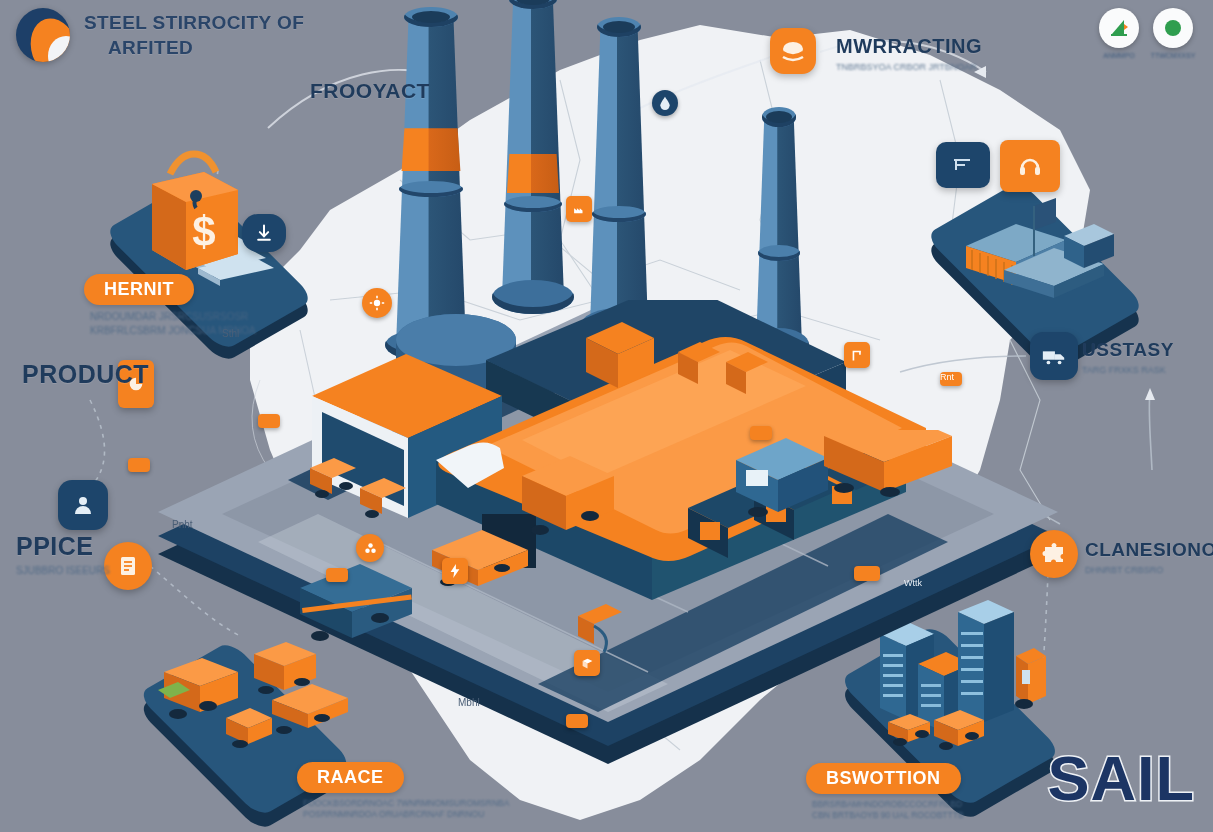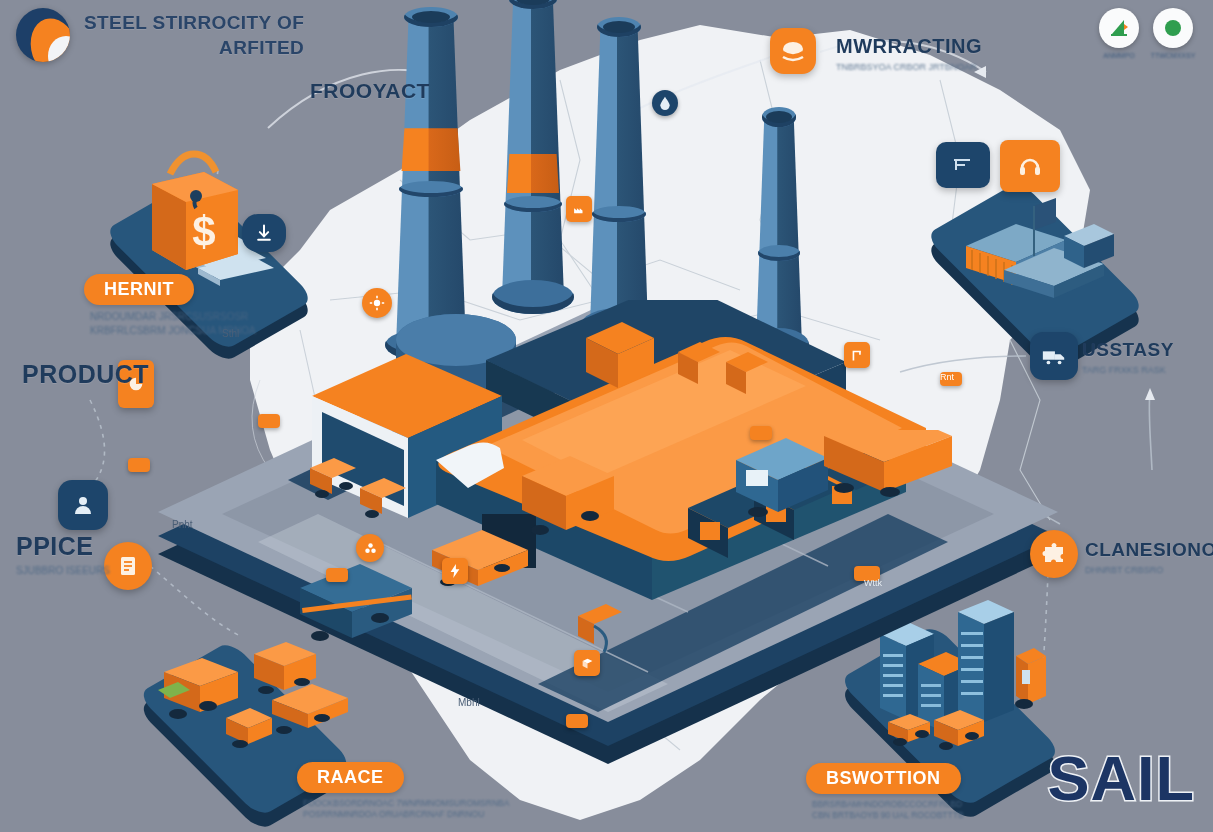--- a/index.html
+++ b/index.html
@@ -96,21 +96,20 @@
     background:#f58220;border-radius:50% 50% 50% 50%/60% 60% 40% 40%;
     transform:rotate(-18deg);
   }
   .brand .mark:after{
     content:"";position:absolute;right:-14px;bottom:-14px;width:36px;height:40px;
     background:#f2f4f7;border-radius:50%;
   }
   .brand .btext{
     font-weight:bold;color:#2a4569;line-height:1.05;letter-spacing:.4px;
     text-shadow:0 1px 0 rgba(255,255,255,.1);
-    text-align:right;
   }
 
   
   .sail{
     position:absolute;right:18px;bottom:18px;
     font-size:63px;font-weight:bold;color:#1c3564;letter-spacing:1px;
     -webkit-text-stroke:3px #eef1f5;paint-order:stroke fill;
     font-family:"Liberation Sans",sans-serif;
   }
 
@@ -597,21 +596,21 @@
   <div class="mini" style="left:258px;top:414px;width:22px;height:14px;border-radius:4px;"></div>
   <div class="mini" style="left:128px;top:458px;width:22px;height:14px;border-radius:4px;"></div>
   <div class="mini" style="left:326px;top:568px;width:22px;height:14px;border-radius:4px;"></div>
   <div class="mini" style="left:566px;top:714px;width:22px;height:14px;border-radius:4px;"></div>
   <div class="mini" style="left:854px;top:566px;width:26px;height:15px;border-radius:4px;"></div>
 
   <div style="position:absolute;left:222px;top:328px;font-size:10px;color:#4a5e76;filter:blur(.7px);">Sthl</div>
   <div style="position:absolute;left:172px;top:519px;font-size:10px;color:#4a5e76;filter:blur(.7px);">Pnht</div>
   <div style="position:absolute;left:940px;top:372px;font-size:9px;color:#ffffff;filter:blur(.6px);">Rnt</div>
   <div style="position:absolute;left:458px;top:697px;font-size:10px;color:#4a5e76;filter:blur(.7px);">Mbhl</div>
-  <div style="position:absolute;left:864px;top:578px;font-size:9px;color:#e8eef4;filter:blur(.6px);">Wttk</div>
+  <div style="position:absolute;left:904px;top:578px;font-size:9px;color:#e8eef4;filter:blur(.6px);">Wttk</div>
 
   <div class="label" style="left:22px;top:362px;">
     <div class="title" style="font-size:25px;">PRODUCT</div>
   </div>
 
   <div class="label" style="left:16px;top:534px;">
     <div class="title" style="font-size:25px;">PPICE</div>
     <div class="sub" style="font-size:10px;">SJUBBRO ISEEURS</div>
   </div>
 

